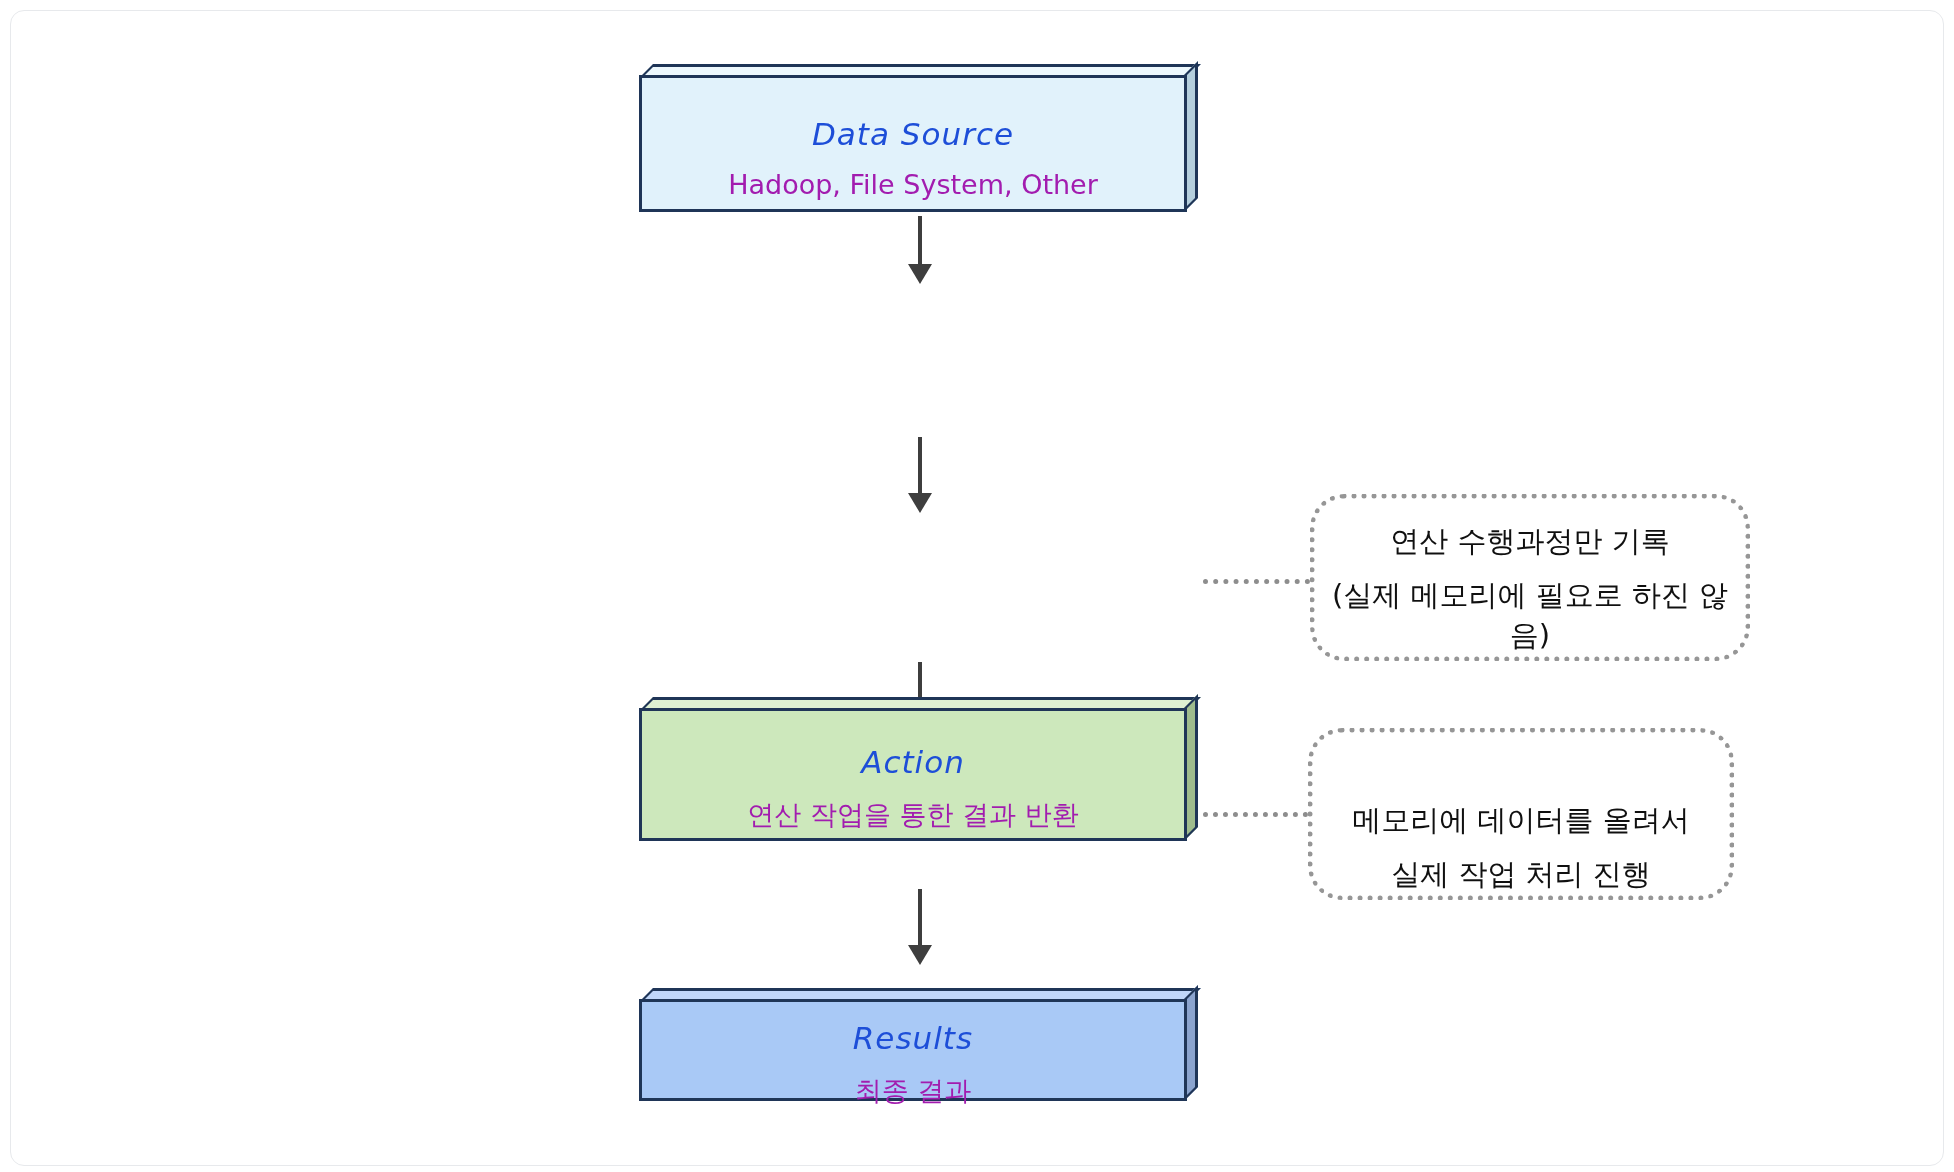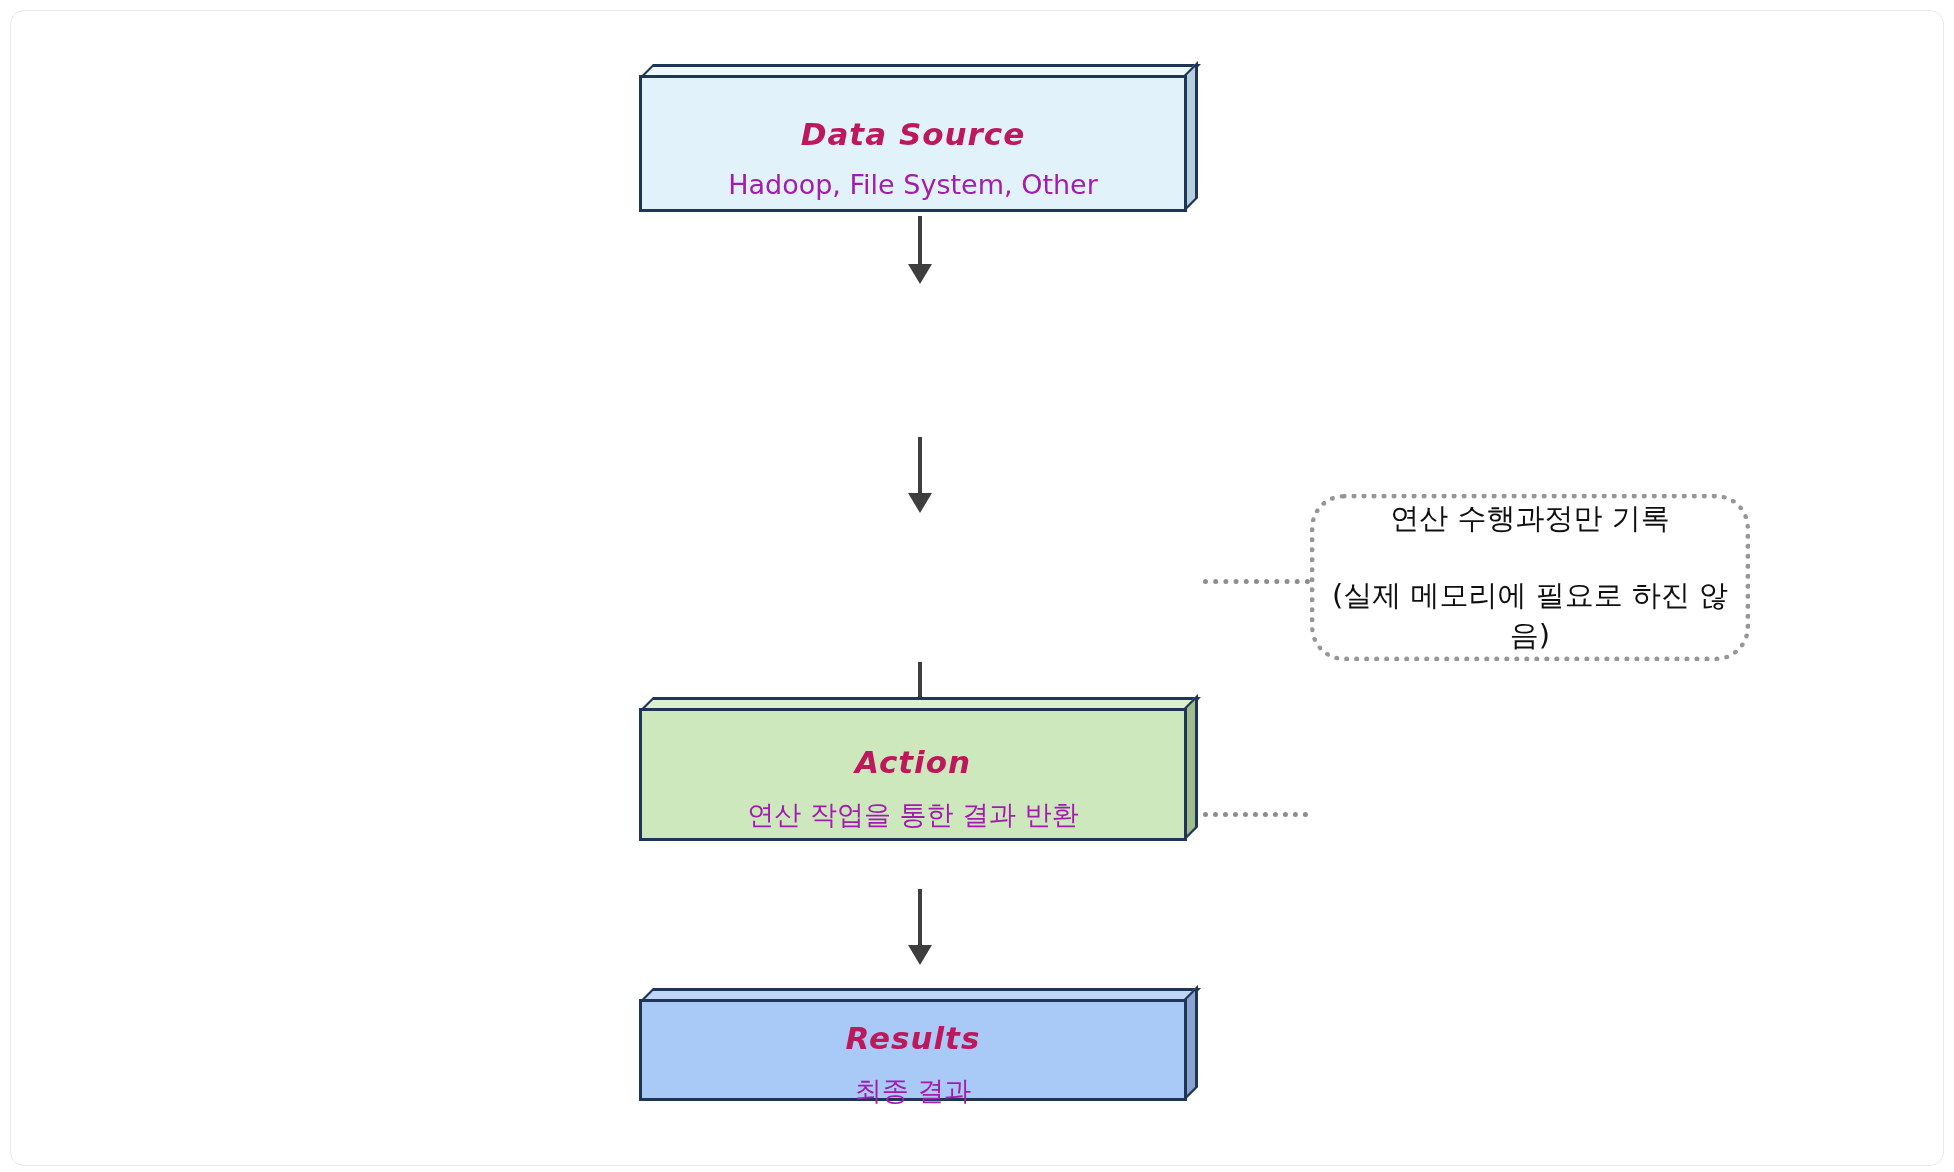--- a/index.html
+++ b/index.html
@@ -29,40 +29,40 @@
   .top-face {
     position:absolute; left:0; top:-11px; width:100%; height:14px; z-index:0;
     background:var(--top,#f5f5f5); border:3px solid var(--edge,#1f3557);
     transform:skewX(-45deg); transform-origin:0 100%; box-sizing:border-box;
   }
   .right-face {
     position:absolute; right:-11px; top:0; width:14px; height:100%; z-index:0;
     background:var(--side,#bbb); border:3px solid var(--edge,#1f3557);
     transform:skewY(-45deg); transform-origin:0 0; box-sizing:border-box;
   }
-  .node-title { font-size:31px; font-weight:bold; font-style:italic; color:#be185d; letter-spacing:1px;margin-top:28px; }
+  .node-title { font-size:31px; font-weight:normal; font-style:italic; color:#1d4ed8; letter-spacing:1px;margin-top:28px; }
   .node-sub   { font-size:27px; color:#a21caf; white-space:nowrap; }
 
   
   .arrow { position:absolute; left:918px; width:4px; background:#3e3e3e; }
   .arrow::after {
     content:""; position:absolute; left:50%; bottom:-19px; transform:translateX(-50%);
     width:0; height:0;
     border-left:12px solid transparent; border-right:12px solid transparent;
     border-top:20px solid #3e3e3e;
   }
   #arrow-1 { top:216px; height:49px; }
   #arrow-2 { top:437px; height:57px; }
   #arrow-3 { top:662px; height:59px; }
   #arrow-4 { top:889px; height:57px; }
 
   
   .callout {
     position:absolute; border:5px dotted #969696; border-radius:34px;
-    display:flex; flex-direction:column; align-items:center; justify-content:space-between;
+    display:flex; flex-direction:column; align-items:center; justify-content:flex-end;
     gap:14px; font-size:29px; color:#101010; text-align:center; box-sizing:border-box;
   }
   #callout-transformation { left:1310px; top:494px; width:440px; height:167px; }
   #callout-action         { left:1308px; top:728px; width:426px; height:172px; }
 
   .connector { position:absolute; height:0; border-top:5px dotted #8d8d8d; }
   #connector-transformation { left:1203px; top:579px; width:107px; }
   #connector-action         { left:1203px; top:812px; width:105px; }
 </style>
 </head>
@@ -109,13 +109,17 @@
   </div>
 
   <div class="connector" id="connector-transformation"></div>
   <div class="connector" id="connector-action"></div>
 
   <div class="callout" id="callout-transformation">
     <div>연산 수행과정만 기록</div>
     <div>(실제 메모리에 필요로 하진 않음)</div>
   </div>
 
+  <div class="callout" id="callout-action">
+    <div>메모리에 데이터를 올려서</div>
+    <div>실제 작업 처리 진행</div>
+  </div>
 </div>
 
 </body></html>

